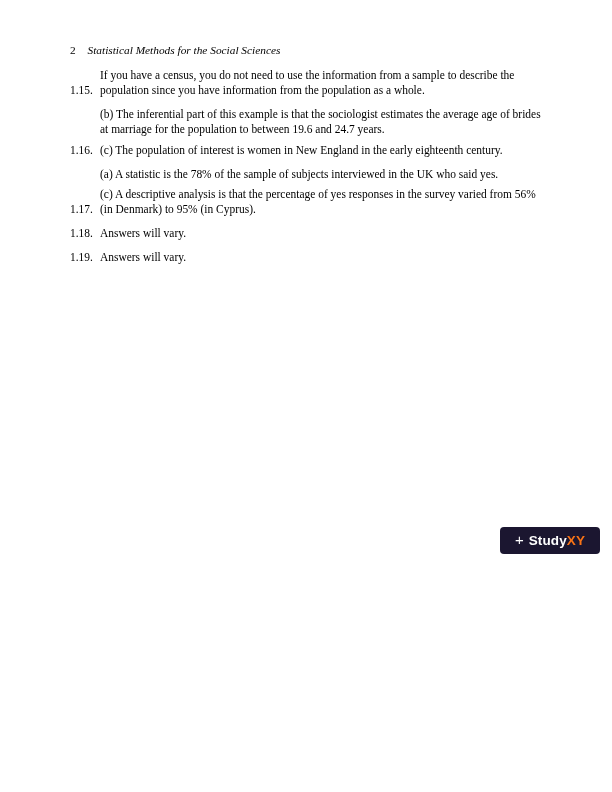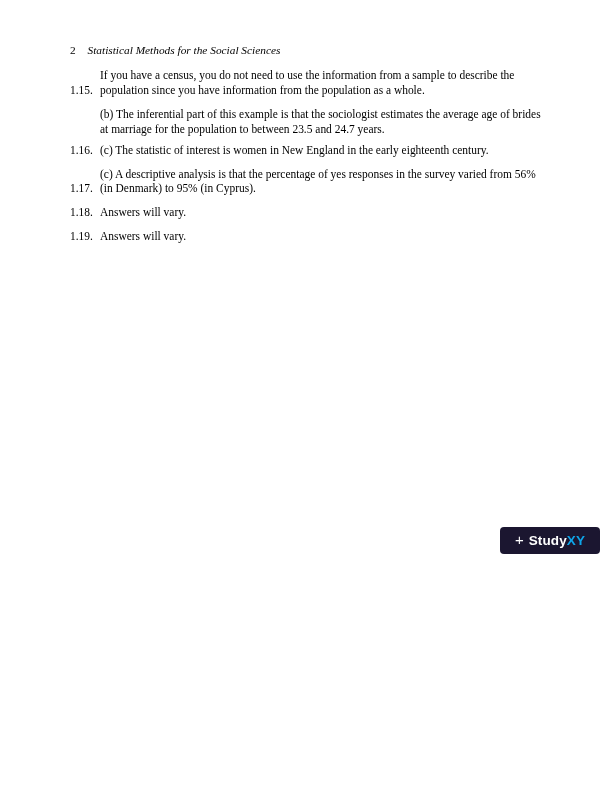--- a/index.html
+++ b/index.html
@@ -86,21 +86,21 @@
     top: -1px;
   }
   .watermark .wm-text {
     font-family: "Liberation Sans", sans-serif;
     font-size: 13.5px;
     font-weight: bold;
     color: #ffffff;
     letter-spacing: 0.1px;
   }
   .watermark .wm-text .accent {
-    color: #0ea5e9;
+    color: #f97316;
   }
 </style>
 </head>
 <body>
 
 <div class="page">
 
   <div class="header">
     <span class="pagenum">2</span>
     <span class="title">Statistical Methods for the Social Sciences</span>
@@ -111,28 +111,29 @@
     <div class="item">
       <div class="item-num">1.15.</div>
       <div class="item-body">
         <p class="para">If you have a census, you do not need to use the information from a sample to describe the population since you have information from the population as a whole.</p>
       </div>
     </div>
 
     <div class="item">
       <div class="item-num">1.16.</div>
       <div class="item-body">
-        <p class="para">(b) The inferential part of this example is that the sociologist estimates the average age of brides at marriage for the population to between 23.5 and 24.7 years.</p>
-        <p class="para">(c) The statistic of interest is women in New England in the early eighteenth century.</p>
+        <p class="para">(b) The inferential part of this example is that the sociologist estimates the average age of brides at marriage for the population to between 19.6 and 24.7 years.</p>
+        <p class="para">(c) The population of interest is women in New England in the early eighteenth century.</p>
       </div>
     </div>
 
     <div class="item">
       <div class="item-num">1.17.</div>
       <div class="item-body">
+        <p class="para">(a) A statistic is the 78% of the sample of subjects interviewed in the UK who said yes.</p>
         <p class="para">(c) A descriptive analysis is that the percentage of yes responses in the survey varied from 56% (in Denmark) to 95% (in Cyprus).</p>
       </div>
     </div>
 
     <div class="item">
       <div class="item-num">1.18.</div>
       <div class="item-body">
         <p class="para">Answers will vary.</p>
       </div>
     </div>

